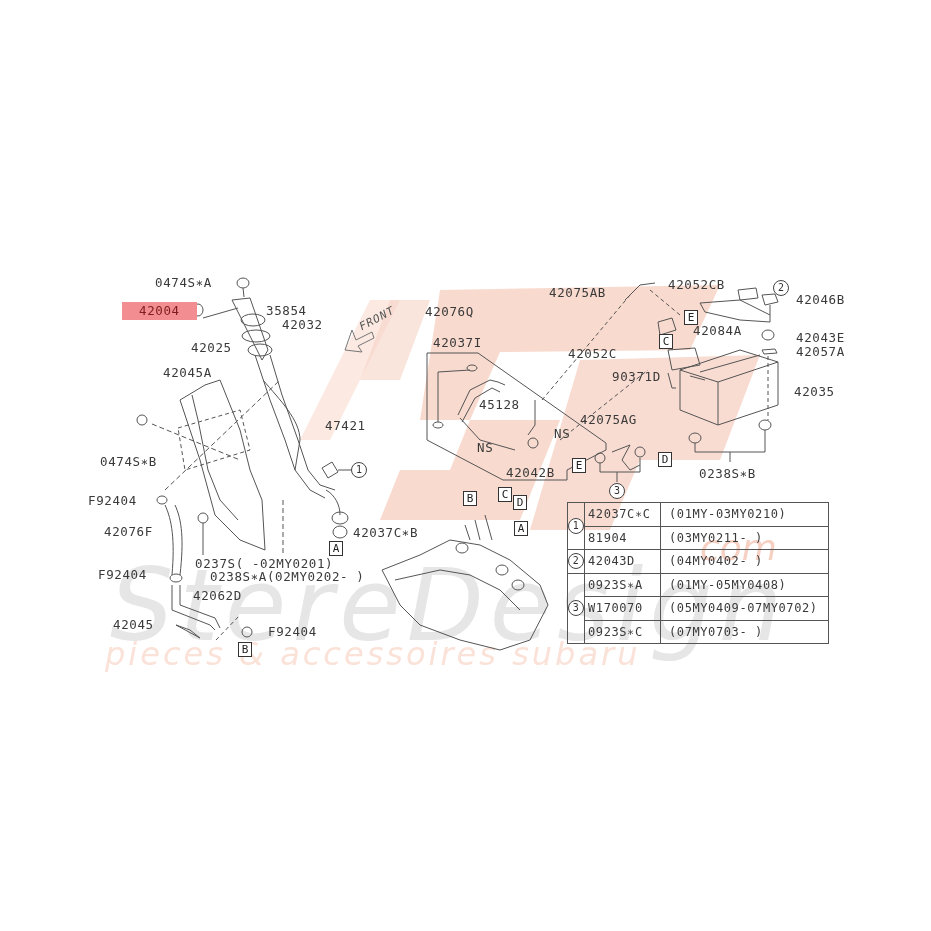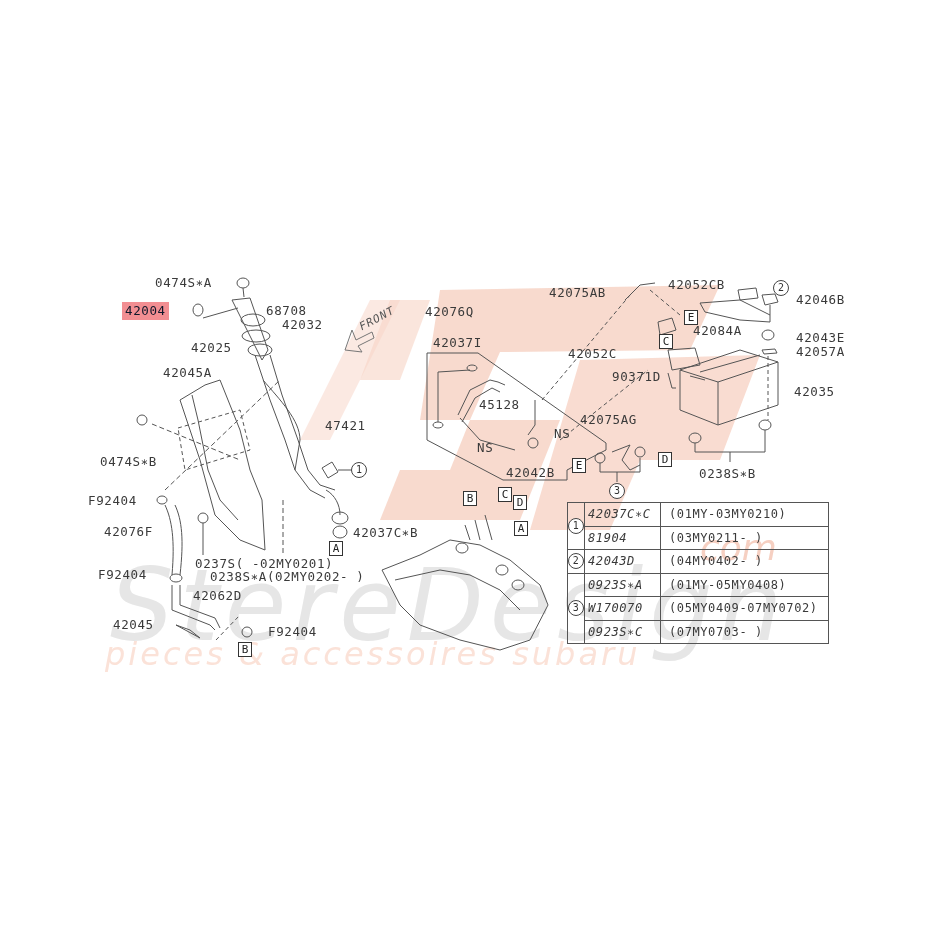--- a/index.html
+++ b/index.html
@@ -1,29 +1,29 @@
 <!DOCTYPE html>
 <html><head>
 <meta charset="utf-8">
 <style>
   html, body { margin:0; padding:0; background:#ffffff; }
   body { width:931px; height:931px; position:relative; overflow:hidden;
          font-family:"DejaVu Sans Mono", "Liberation Mono", monospace; color:#333; }
   #canvas { position:absolute; left:0; top:0; width:931px; height:931px; }
   .lbl { position:absolute; font-size:12.5px; letter-spacing:0.6px; color:#3a3a3a; white-space:nowrap; line-height:14px; }
-  .hl { background:#f28e92; color:#0f172a; padding:2px 3px; }
+  .hl { background:#f28e92; color:#7f1d1d; padding:2px 17px; }
   .boxlbl { position:absolute; font-size:11px; border:1px solid #333; background:#fff; width:12px; height:13px;
             line-height:13px; text-align:center; color:#222; }
   .circ { position:absolute; width:14px; height:14px; border:1px solid #444; border-radius:50%; font-size:10px;
           line-height:14px; text-align:center; color:#333; background:#fff; }
   table.ref { position:absolute; left:567px; top:502px; border-collapse:collapse; background:transparent; }
   table.ref td { border:1px solid #555; font-size:12px; letter-spacing:0.6px; color:#3a3a3a; height:22.5px;
                  padding:0 3px; white-space:nowrap; }
   table.ref td.num { width:16px; text-align:center; padding:0; }
-  table.ref td.pn { width:69px;font-style:italic; }
+  table.ref td.pn { width:69px; }
   table.ref td.dt { width:156px;padding-left:8px; }
   .front { position:absolute; left:358px; top:312px; font-size:11px; font-style:italic; color:#555;
            transform:rotate(-28deg); letter-spacing:1px; }
 </style>
 </head>
 <body>
 
 <div id="canvas">
 
   <svg width="931" height="931" style="position:absolute;left:0;top:0">
@@ -129,21 +129,21 @@
     <path d="M465 525 L470 540 M475 520 L480 540 M485 515 L492 540"></path>
     <ellipse cx="462" cy="548" rx="6" ry="5"></ellipse>
     <ellipse cx="502" cy="570" rx="6" ry="5"></ellipse>
     <ellipse cx="518" cy="585" rx="6" ry="5"></ellipse>
 
     <path d="M345 350 L352 330 L356 340 L372 332 L374 338 L358 346 L362 352 Z" stroke="#777"></path>
   </svg>
 
   <span class="lbl" style="left:155px;top:276px">0474S∗A</span>
   <span class="lbl hl" style="left:122px;top:302px">42004</span>
-  <span class="lbl" style="left:266px;top:304px">68708</span>
+  <span class="lbl" style="left:266px;top:304px">35854</span>
   <span class="lbl" style="left:282px;top:318px">42032</span>
   <span class="lbl" style="left:191px;top:341px">42025</span>
   <span class="lbl" style="left:163px;top:366px">42045A</span>
   <span class="lbl" style="left:100px;top:455px">0474S∗B</span>
   <span class="lbl" style="left:325px;top:419px">47421</span>
   <span class="lbl" style="left:88px;top:494px">F92404</span>
   <span class="lbl" style="left:104px;top:525px">42076F</span>
   <span class="lbl" style="left:98px;top:568px">F92404</span>
   <span class="lbl" style="left:195px;top:557px">0237S(   -02MY0201)</span>
   <span class="lbl" style="left:210px;top:570px">0238S∗A(02MY0202-   )</span>

